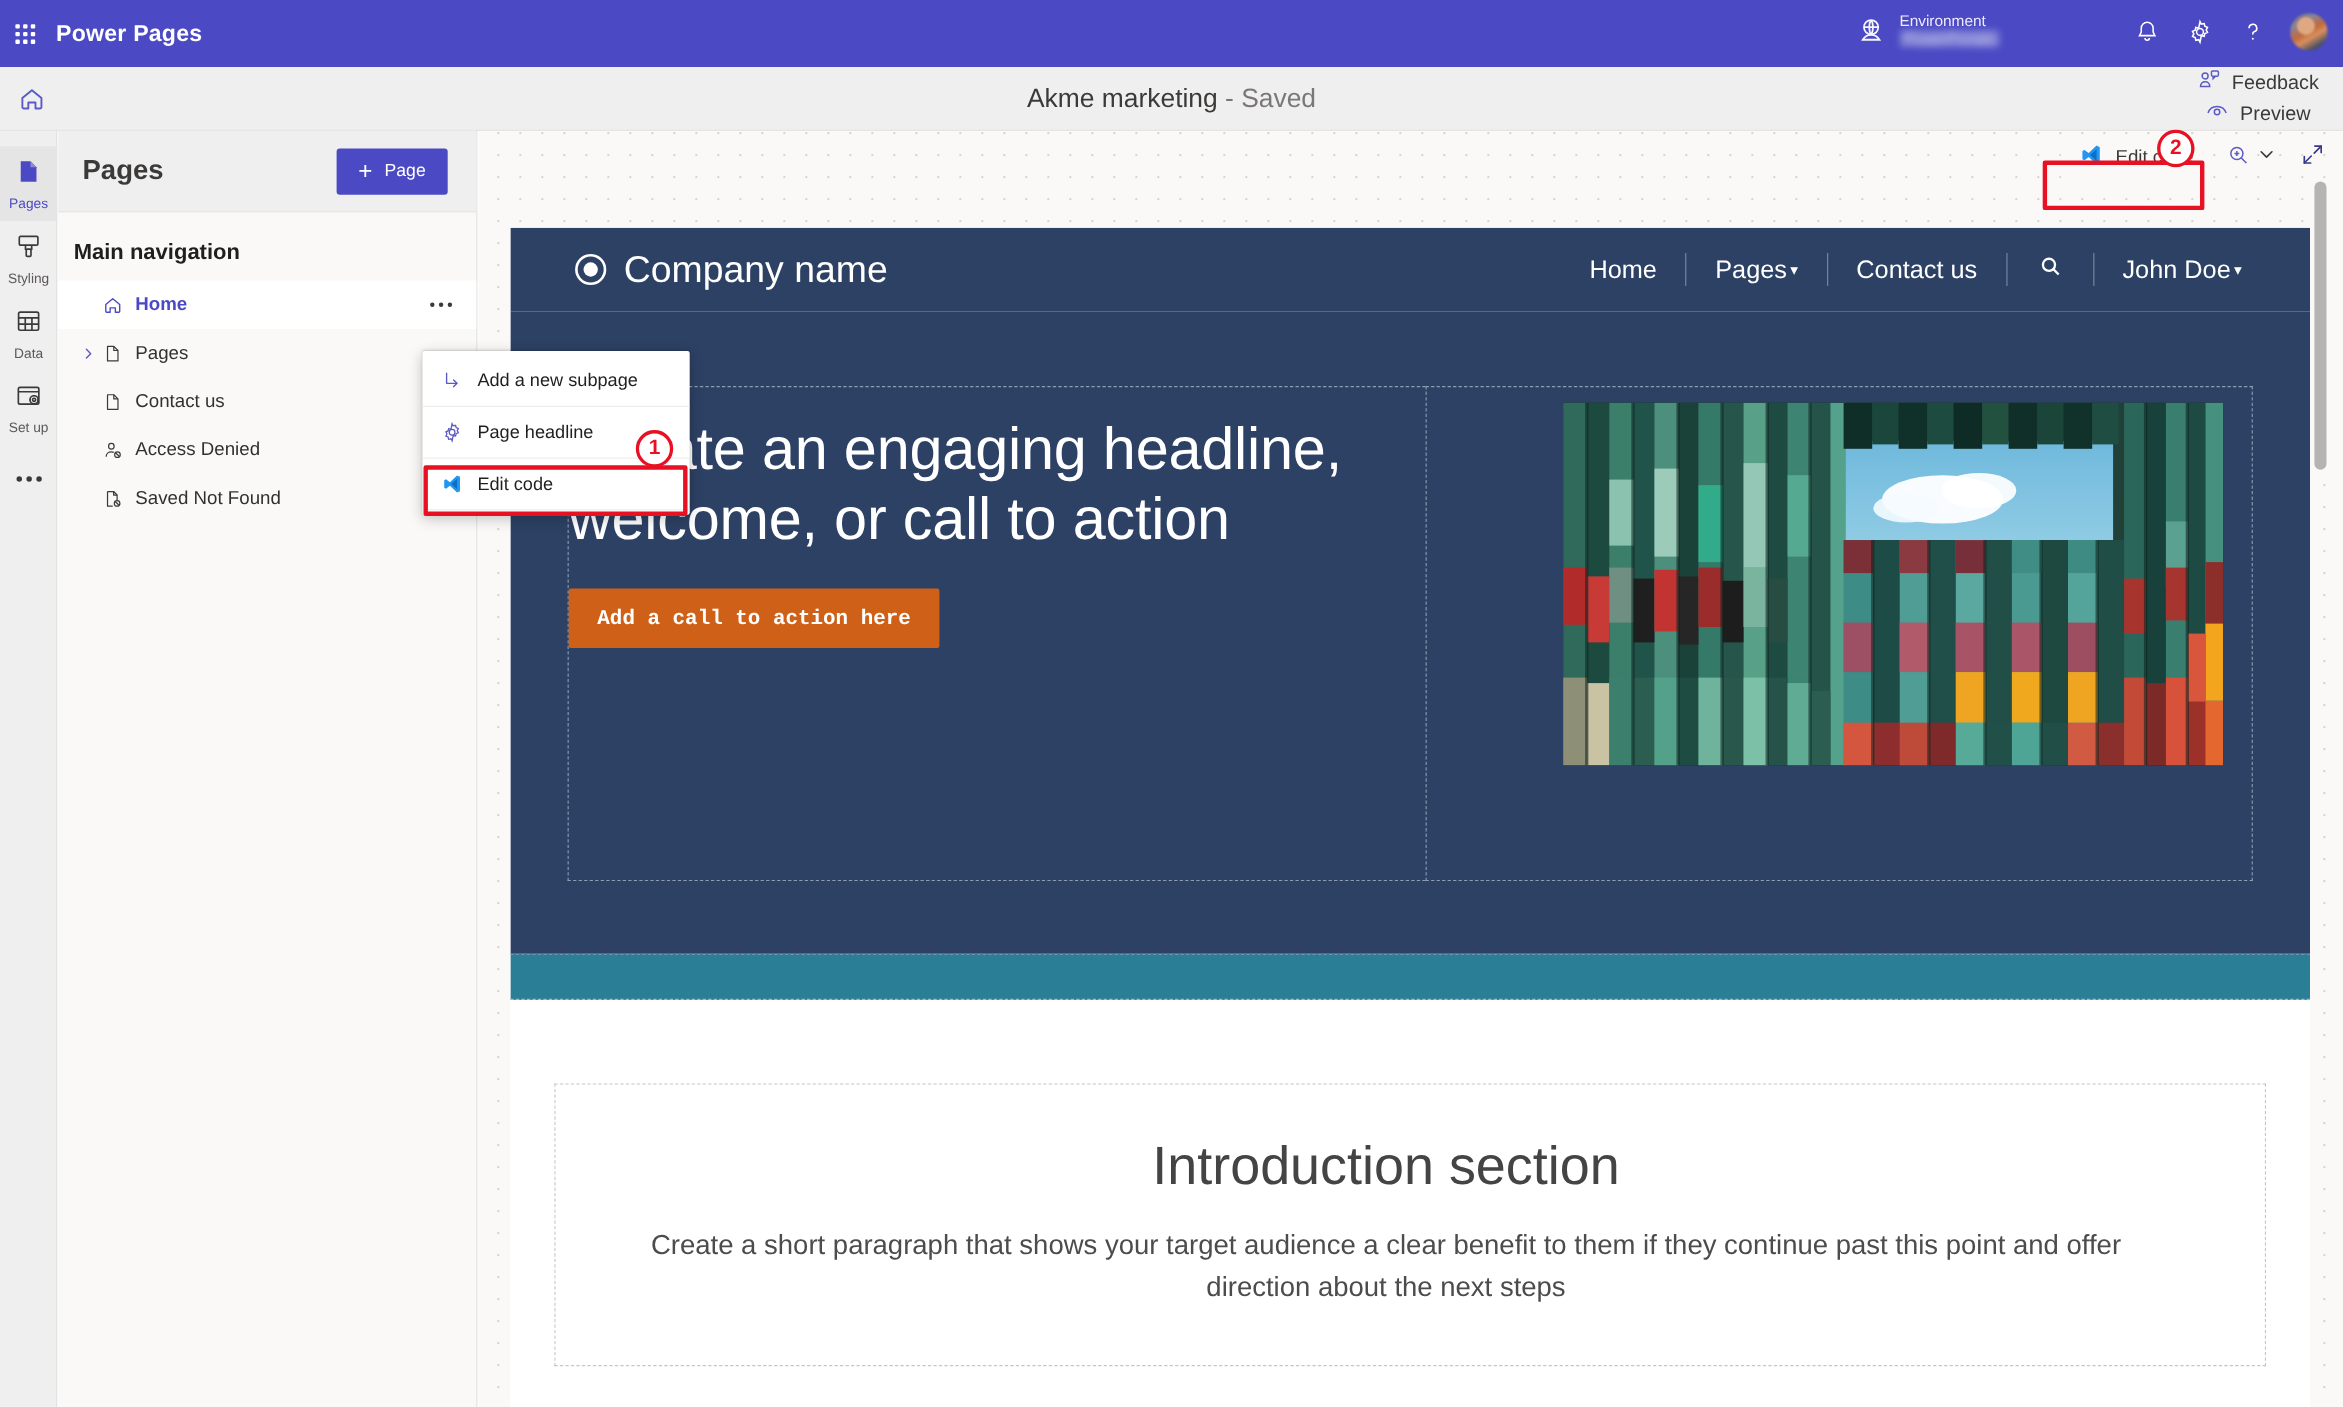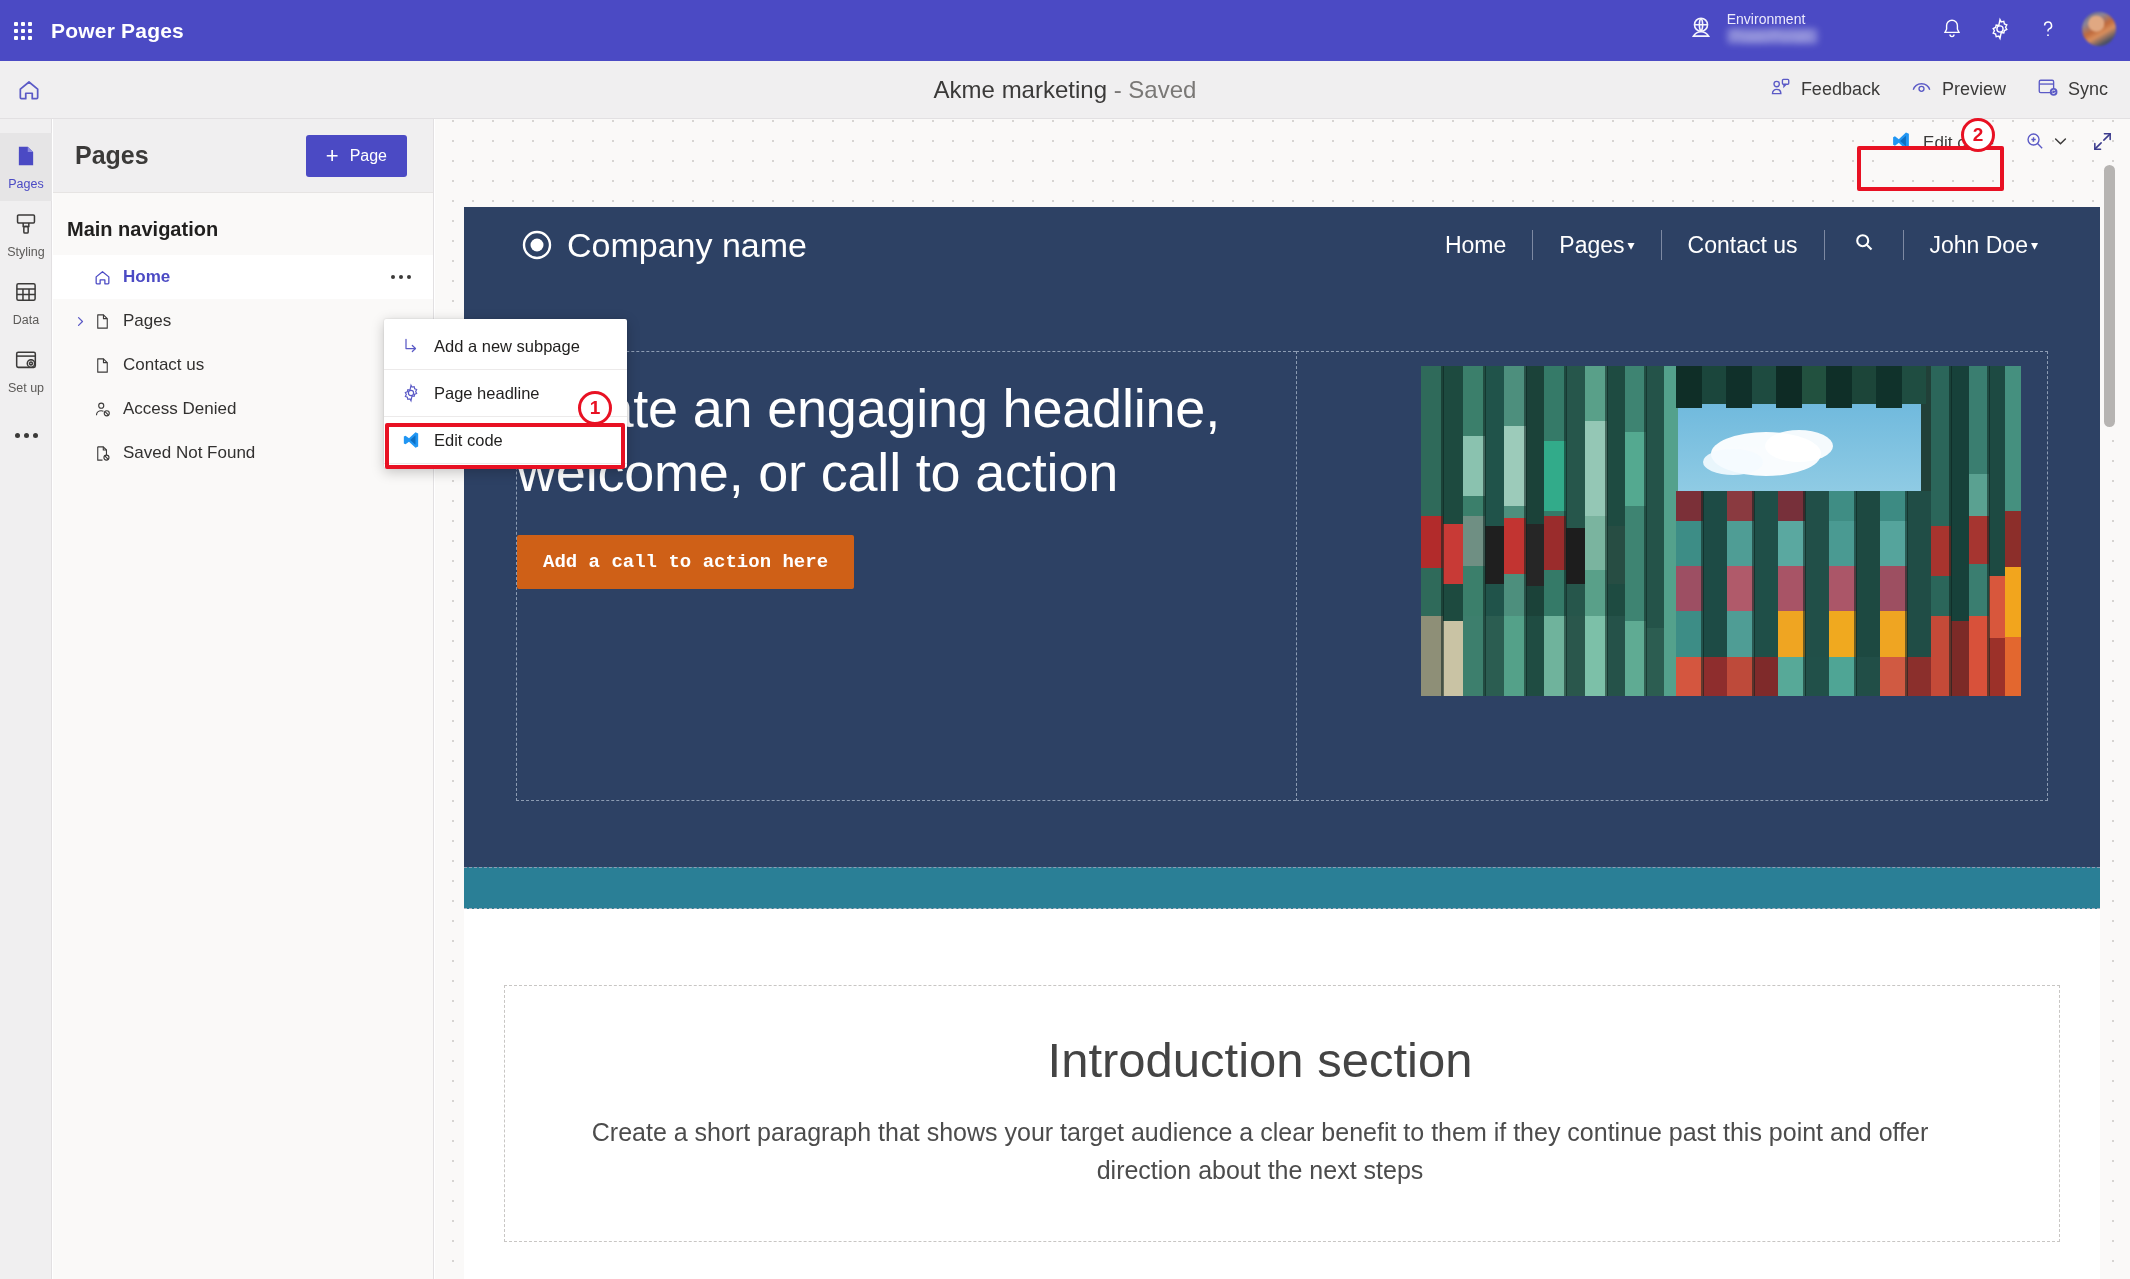--- a/index.html
+++ b/index.html
@@ -83,21 +83,21 @@
   .home-btn svg { width: 26px; height: 26px; }
   .doc-title {
     position: absolute; left: 0; right: 0;
     text-align: center;
     font-size: 24px; color: #3b3a39;
     pointer-events: none;
   }
   .doc-title .saved { color: #7a7876; }
   .cmd-right {
     position: absolute; right: 22px; top: 0; height: 57px;
-    display: flex; align-items: center; gap: 30px;
+    display: flex; align-items: center;  flex-direction: column;
   }
   .cmd-item {
     display: flex; align-items: center; gap: 9px;
     font-size: 18px; color: #3b3a39; cursor: pointer;
   }
   .cmd-item svg { width: 23px; height: 23px; }
 
   
   .rail {
     position: absolute; top: 119px; left: 0;

